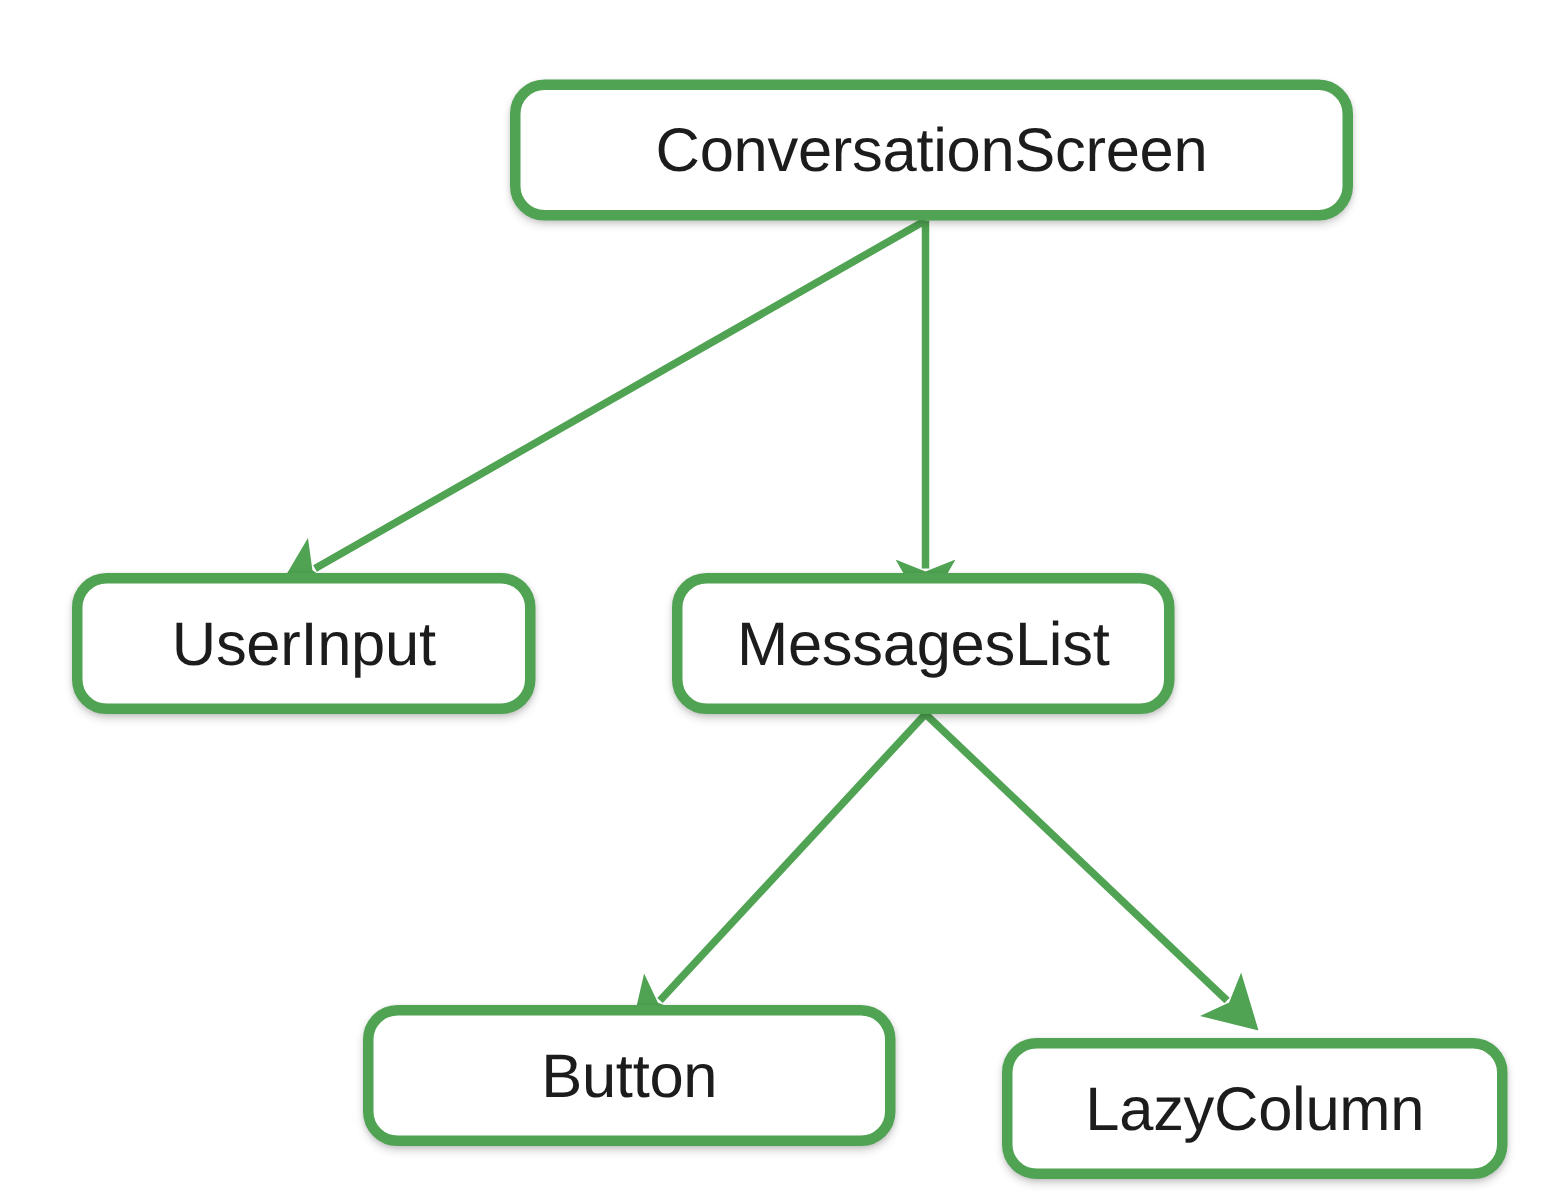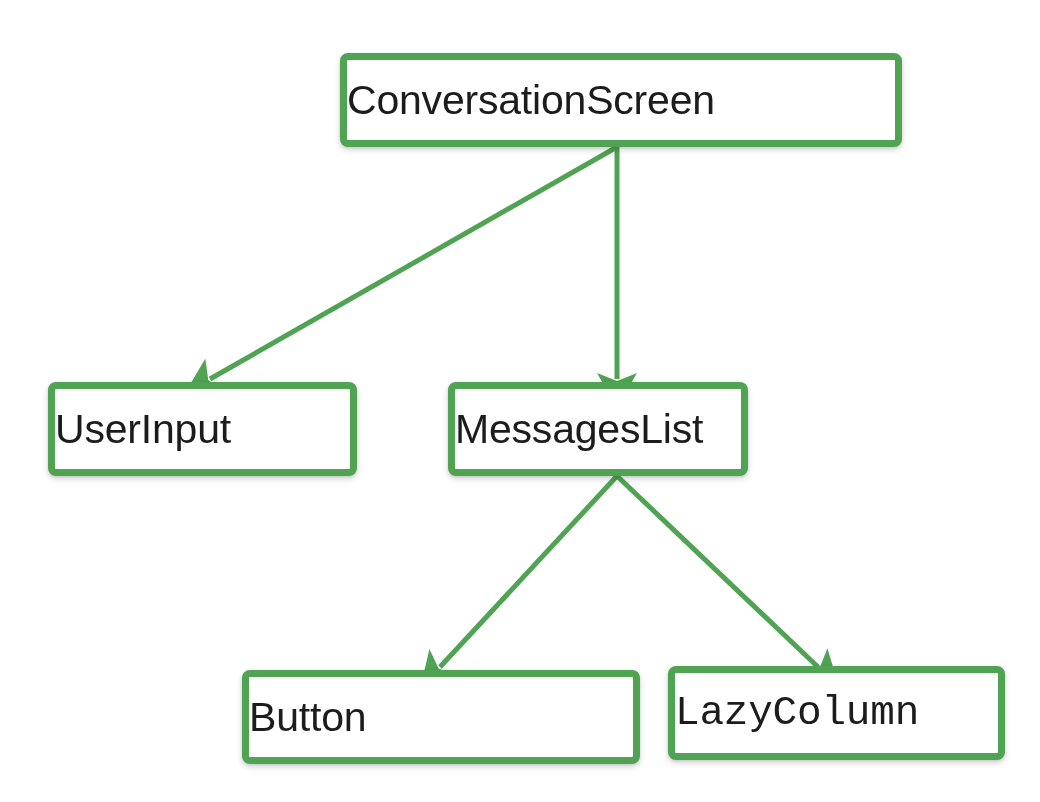--- a/index.html
+++ b/index.html
@@ -26,39 +26,40 @@
     top: 0;
     width: 1040px;
     height: 802px;
     pointer-events: none;
   }
   .node {
     position: absolute;
     box-sizing: border-box;
     background: #ffffff;
     border: 7px solid #4fa352;
-    border-radius: 8px;
+    border-radius: 23px;
     display: flex;
     align-items: center;
+    justify-content: center;
     box-shadow: 0 3px 6px rgba(0, 0, 0, 0.16), 0 1px 3px rgba(0, 0, 0, 0.10);
     z-index: 2;
   }
   .node-label {
     color: #1c1c1c;
     font-size: 41px;
     font-weight: 400;
     line-height: 1;
     letter-spacing: -0.2px;
     white-space: nowrap;
   }
   #node-conversationscreen { left: 340px; top: 53px;  width: 562px; height: 94px; }
   #node-userinput         { left: 48px;  top: 382px; width: 309px; height: 94px; }
-  #node-messageslist      { left: 448px; top: 382px; width: 300px; height: 94px; }
-  #node-button            { left: 242px; top: 670px; width: 398px; height: 94px; }
-  #node-lazycolumn        { left: 668px; top: 666px; width: 337px; height: 94px; font-family: Liberation Mono, monospace; }
+  #node-messageslist      { left: 448px; top: 382px; width: 335px; height: 94px; }
+  #node-button            { left: 242px; top: 670px; width: 355px; height: 94px; }
+  #node-lazycolumn        { left: 668px; top: 692px; width: 337px; height: 94px; }
 </style>
 </head>
 <body>
 
 <div id="diagram-canvas">
 
   <svg id="edge-layer" viewBox="0 0 1040 802">
     <defs>
       <marker id="arrowhead" markerWidth="7" markerHeight="8" refX="1.2" refY="4" orient="auto" markerUnits="strokeWidth">
         <path d="M 0 0 L 7 4 L 0 8 L 1.6 4 Z" fill="#4fa352"></path>

